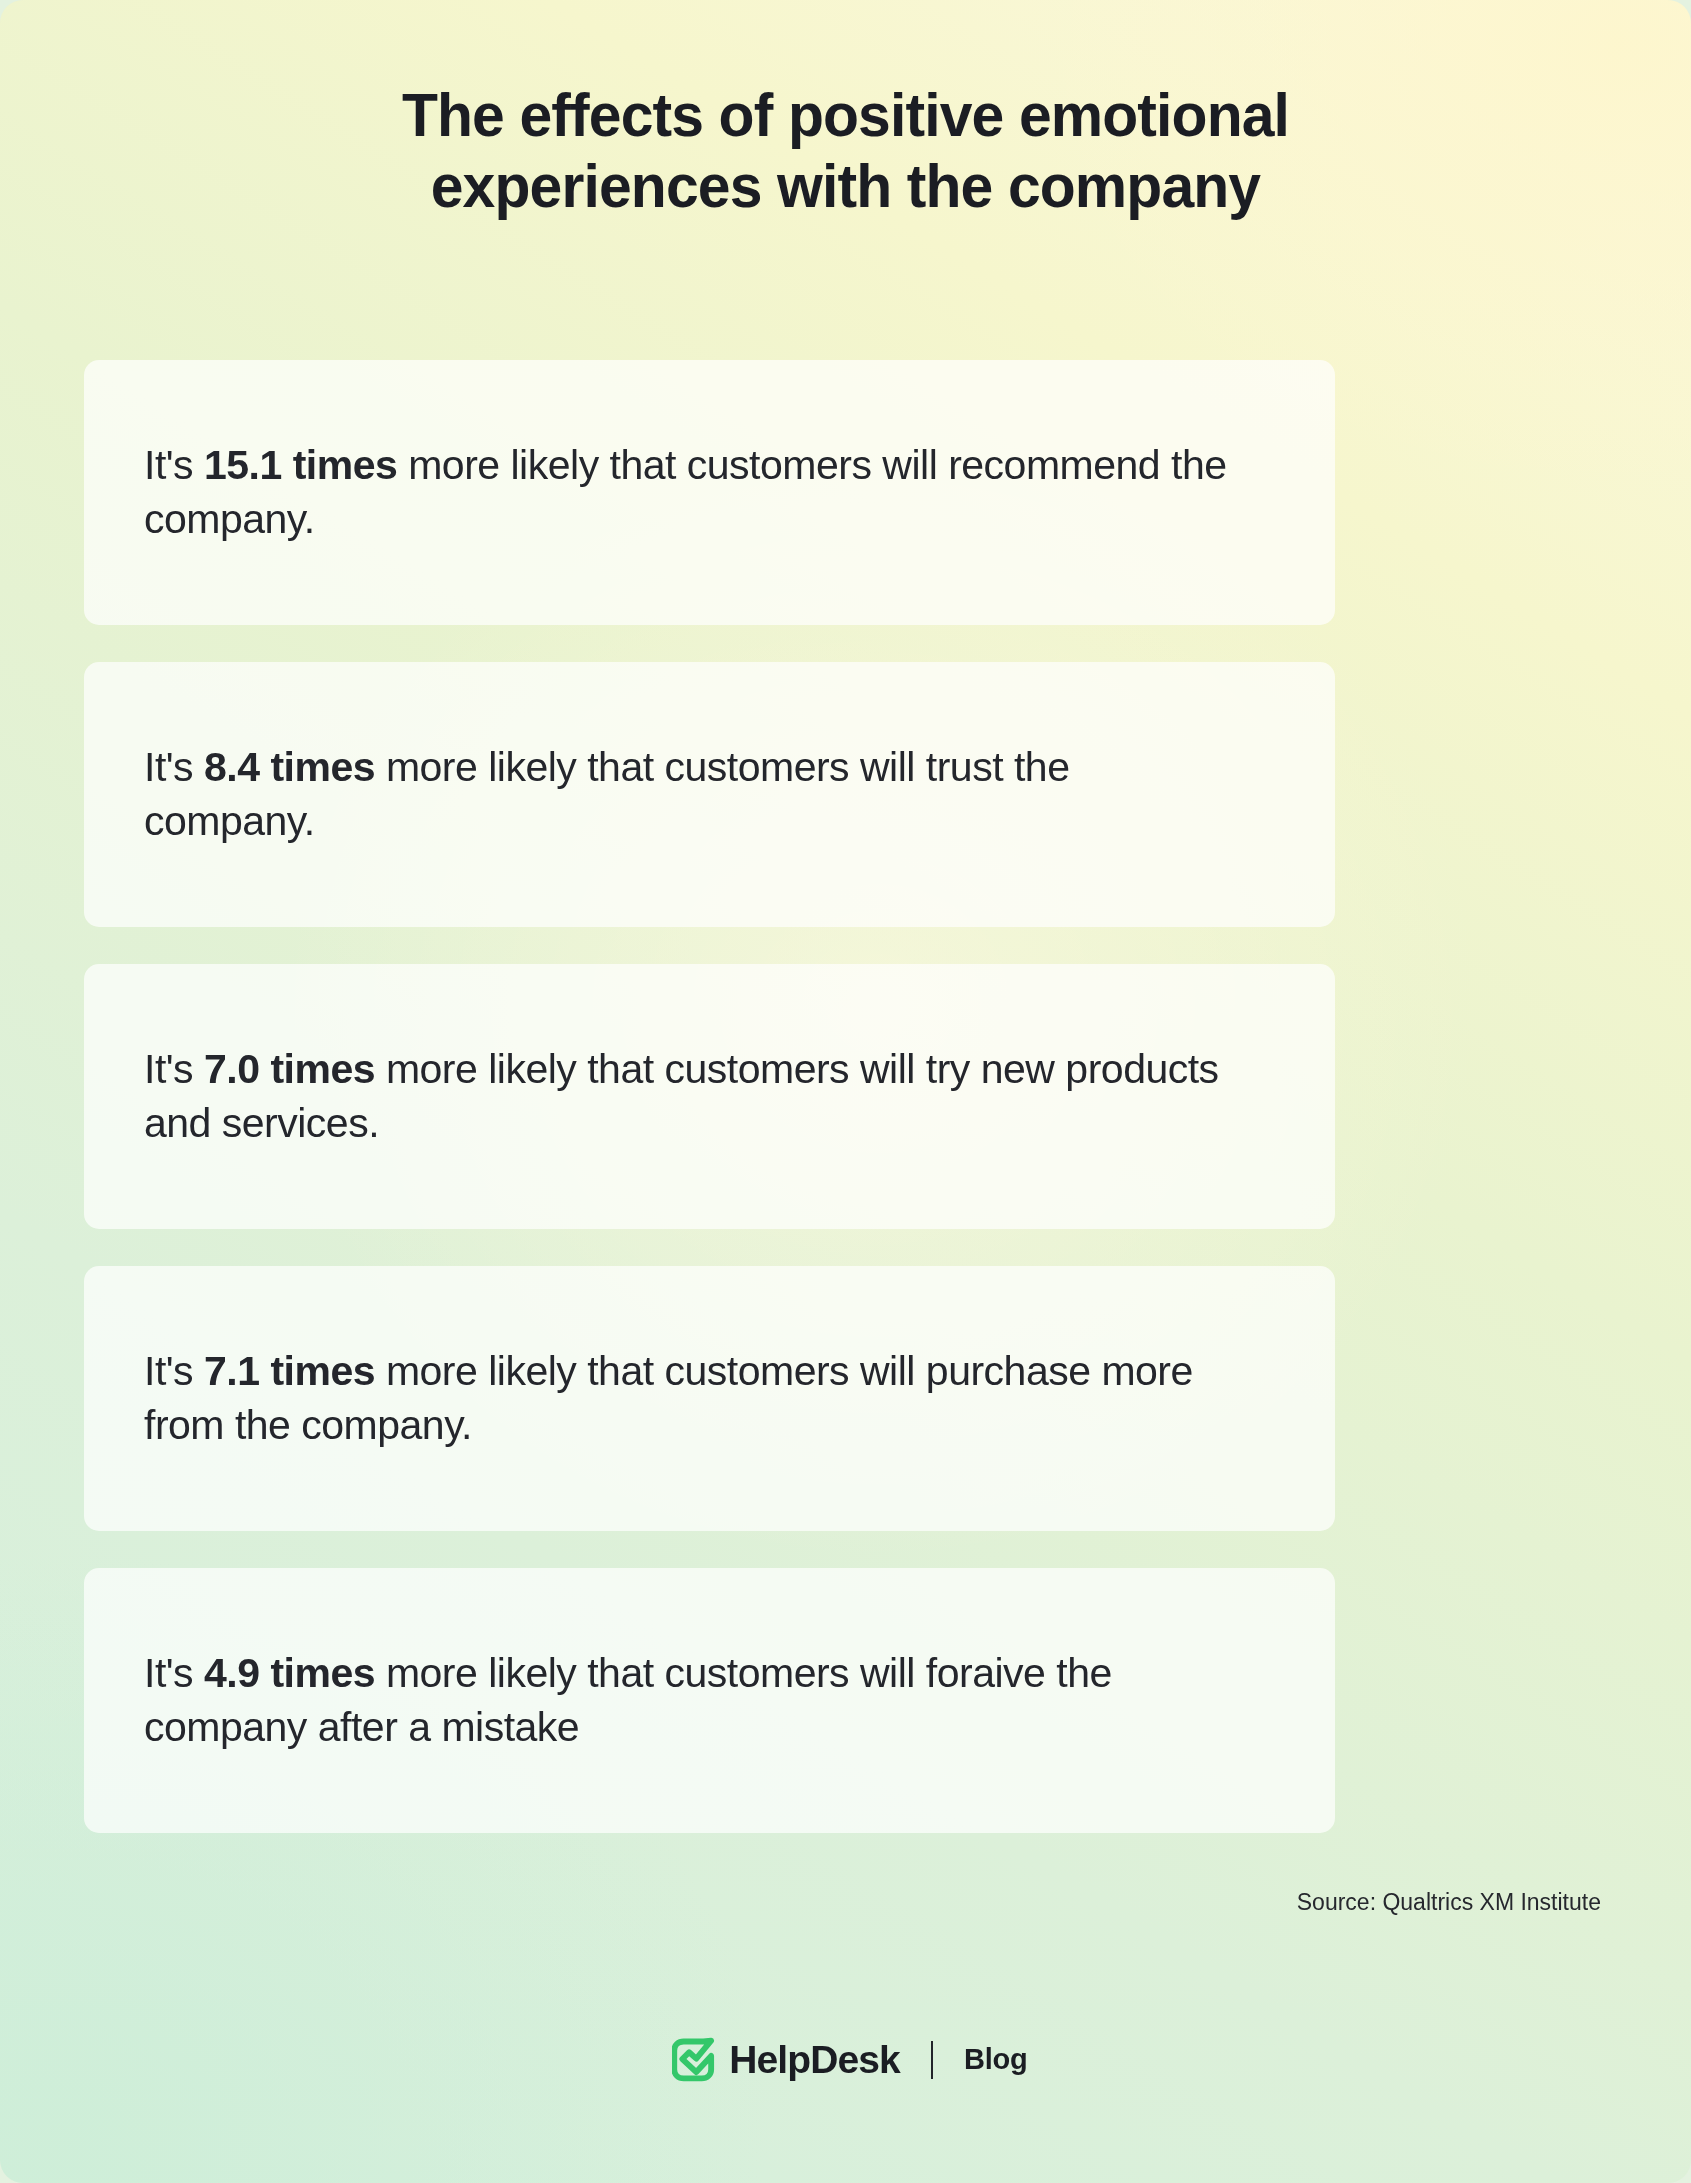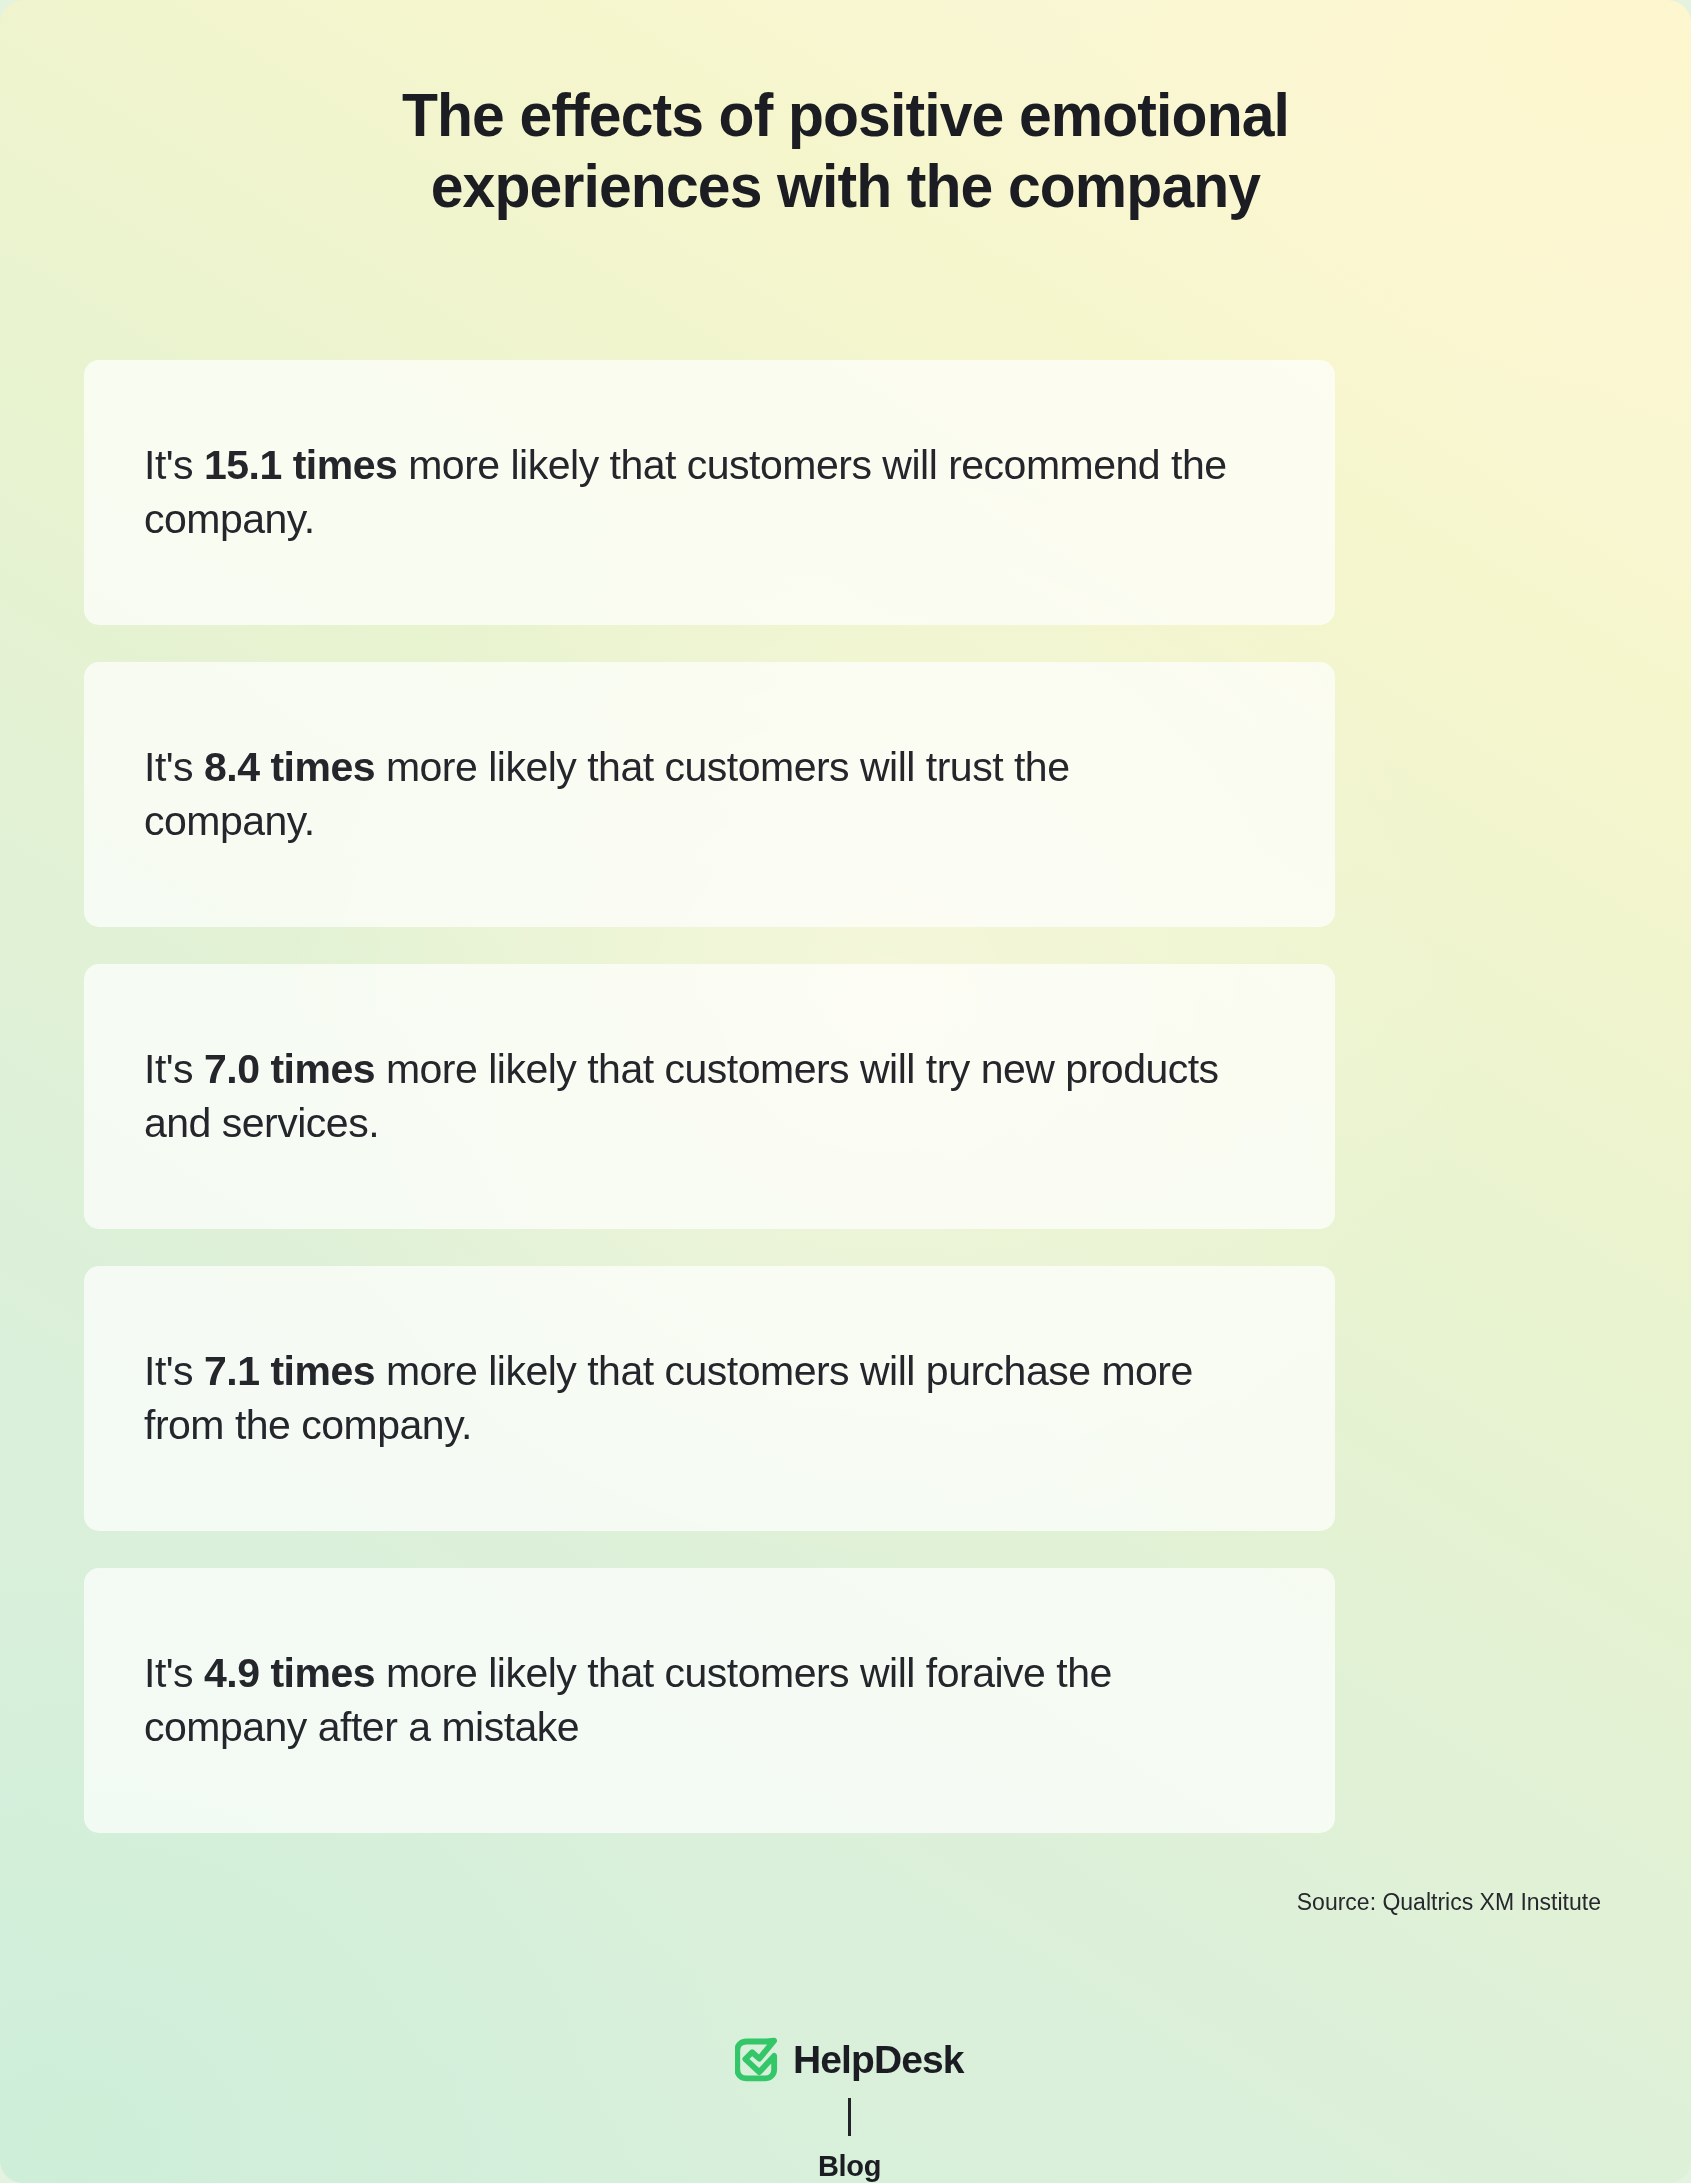--- a/index.html
+++ b/index.html
@@ -93,21 +93,20 @@
   
   .footer {
     position: absolute;
     left: 8px;
     right: 0;
     top: 2037px;
     display: flex;
     align-items: center;
     justify-content: center;
     gap: 16px;
-    flex-direction: column;
   }
   .logo-lockup {
     display: flex;
     align-items: center;
     gap: 12.6px;
   }
   .logo-mark {
     width: 45px;
     height: 45px;
     display: block;

